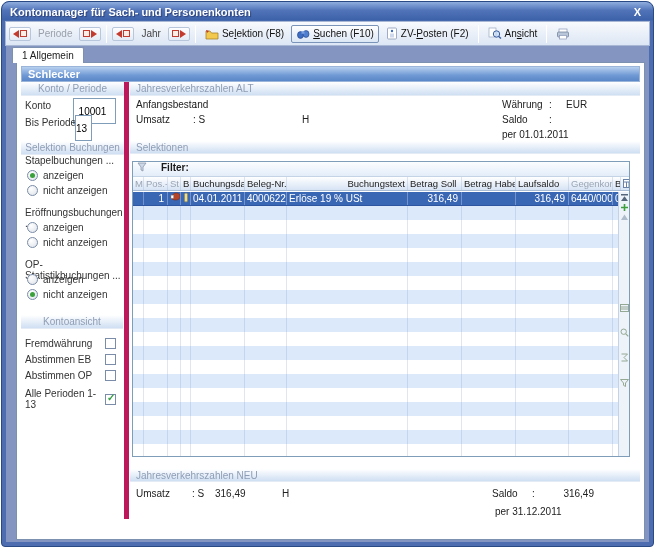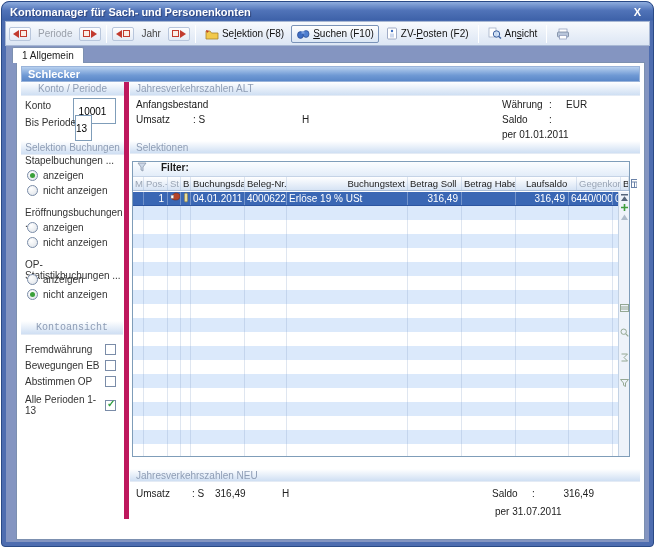--- a/index.html
+++ b/index.html
@@ -53,21 +53,21 @@
             text-align:center; padding-right:4px; font-family:"Liberation Sans",sans-serif; }
   #left-flow { position:absolute; top:73px; left:0; right:1px; }
   .rgroup { margin-bottom:9px; }
   .rg-label { height:13px; font-size:10px; color:#333; padding-left:4px; }
   .radio-row { height:15px; display:flex; align-items:center; gap:5px; padding-left:6px; }
   .radio { width:11px; height:11px; border-radius:50%; border:1px solid #7a8ca8; flex:none;
            background:radial-gradient(circle at 35% 30%, #fff, #dde2e8); position:relative; }
   .radio.sel::after { content:""; position:absolute; left:2px; top:2px; width:5px; height:5px;
                       border-radius:50%; background:#3aa03a; }
   .radio-label { font-size:10px; color:#333; }
-  #left-flow .sec-h { margin-top:19px;font-family:Liberation Mono, monospace; }
+  #left-flow .sec-h { margin-top:13px; }
   #checkbox-list { margin-top:6px; }
   .cb-row { height:16px; display:flex; align-items:center; padding:0 7px 0 4px; }
   .cb-label { flex:1; font-size:10px; color:#333; }
   .checkbox { width:11px; height:11px; border:1px solid #7a8ca8; background:#fff; position:relative; flex:none; }
   .checkbox.checked::after { content:"\2713"; position:absolute; left:1px; top:-3px; color:#2f9e3f;
                              font-size:10px; font-weight:bold; }
   .cgap { height:8px; }
   
   .kv { position:absolute; font-size:10px; color:#222; white-space:nowrap; }
   
@@ -231,21 +231,21 @@
                 </div>
               </div>
             </div>
           <div class="sec-h center">Kontoansicht</div>
           <div id="checkbox-list">
               <div class="cb-row">
                 <span class="cb-label">Fremdwährung</span>
                 <span class="checkbox"></span>
               </div>
               <div class="cb-row">
-                <span class="cb-label">Bewegungen EB</span>
+                <span class="cb-label">Abstimmen EB</span>
                 <span class="checkbox"></span>
               </div>
               <div class="cb-row">
                 <span class="cb-label">Abstimmen OP</span>
                 <span class="checkbox"></span>
               </div>
               <div class="cgap"></div>
               <div class="cb-row">
                 <span class="cb-label">Alle Perioden 1-13</span>
                 <span class="checkbox checked"></span>
@@ -282,21 +282,21 @@
           <div class="ghead" id="grid-header">
               <span class="gc gray" style="width: 11px;">M</span>
               <span class="gc gray" style="width: 24px;">Pos.-nr</span>
               <span class="gc gray" style="width: 13px;">St</span>
               <span class="gc" style="width: 10px;">B</span>
               <span class="gc" style="width: 54px;">Buchungsdatum</span>
               <span class="gc" style="width: 42px;">Beleg-Nr.</span>
               <span class="gc" style="width: 121px; text-align: right;">Buchungstext</span>
               <span class="gc" style="width: 54px;">Betrag Soll</span>
               <span class="gc" style="width: 54px;">Betrag Haben</span>
-              <span class="gc" style="width: 53px; margin-left: 8px;">Laufsaldo</span>
+              <span class="gc" style="width: 53px;">Laufsaldo</span>
               <span class="gc gray" style="width: 44px;">Gegenkonto</span>
               <span class="gc" style="width: 8px;">B</span>
               <span class="gc gcorner">
                 <svg width="9" height="9">
                   <rect x="0.5" y="0.5" width="8" height="8" fill="#fff" stroke="#6a82a8"></rect>
                   <line x1="0.5" y1="3" x2="8.5" y2="3" stroke="#6a82a8"></line>
                   <line x1="3.5" y1="3" x2="3.5" y2="8.5" stroke="#6a82a8"></line>
                   <line x1="6" y1="3" x2="6" y2="8.5" stroke="#6a82a8"></line>
                 </svg>
               </span>
@@ -612,17 +612,17 @@
         </div>
 
         <div class="sec-h pad" style="position:absolute;top:387px;left:0;right:0;height:13px;line-height:13px">Jahresverkehrszahlen NEU</div>
         <span class="kv" style="left:6px;top:406px">Umsatz</span>
         <span class="kv" style="left:62px;top:406px">: S</span>
         <span class="kv" style="left:85px;top:406px">316,49</span>
         <span class="kv" style="left:152px;top:406px">H</span>
         <span class="kv" style="left:362px;top:406px">Saldo</span>
         <span class="kv" style="left:402px;top:406px">:</span>
         <span class="kv" style="left:420px;top:406px;width:44px;text-align:right">316,49</span>
-        <span class="kv" style="left:365px;top:424px">per 31.07.2011</span>
+        <span class="kv" style="left:365px;top:424px">per 31.12.2011</span>
       </div>
     </div>
   </div>
 </div>
 
 </body></html>

